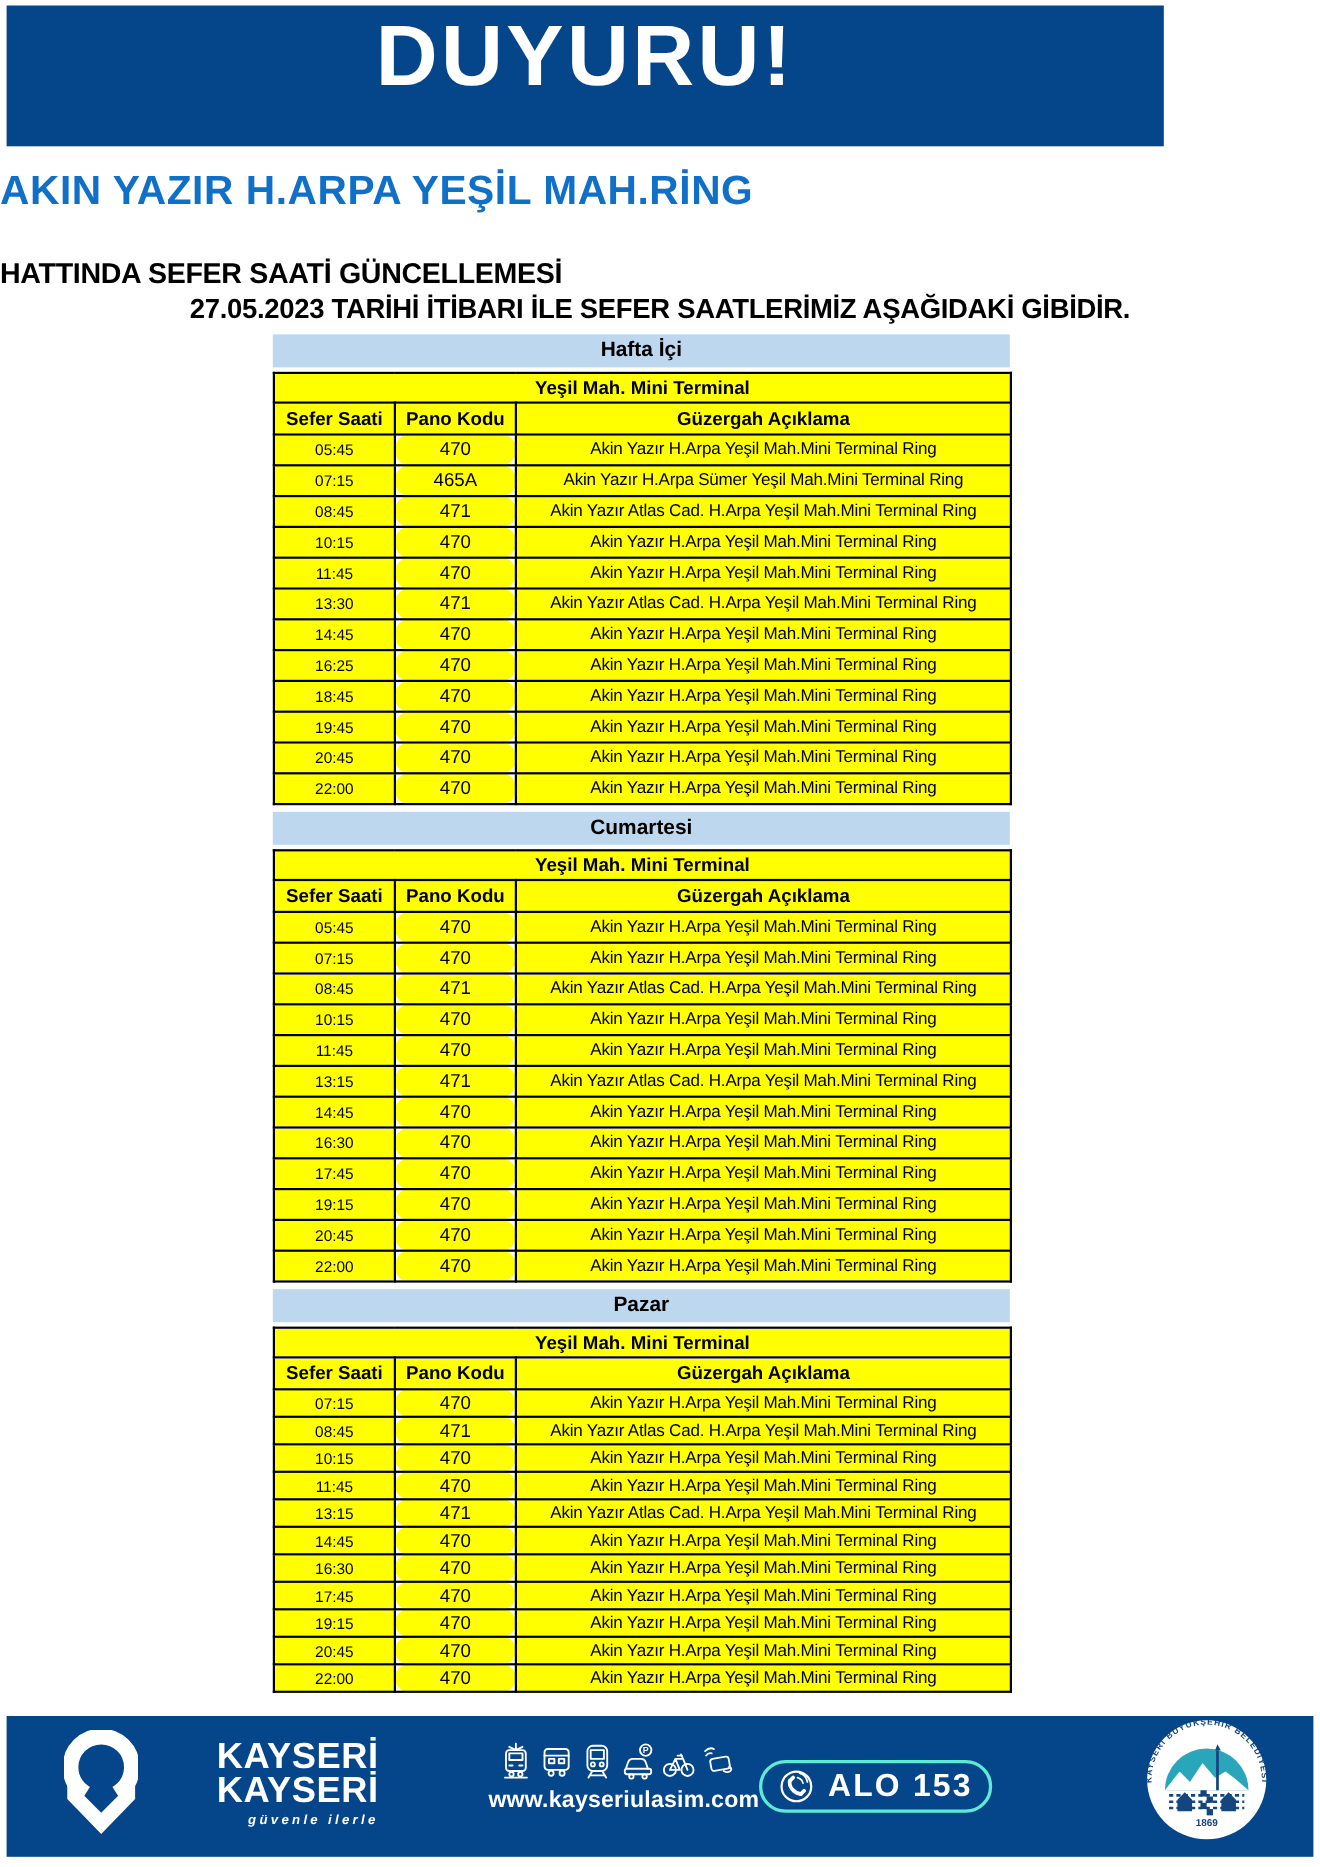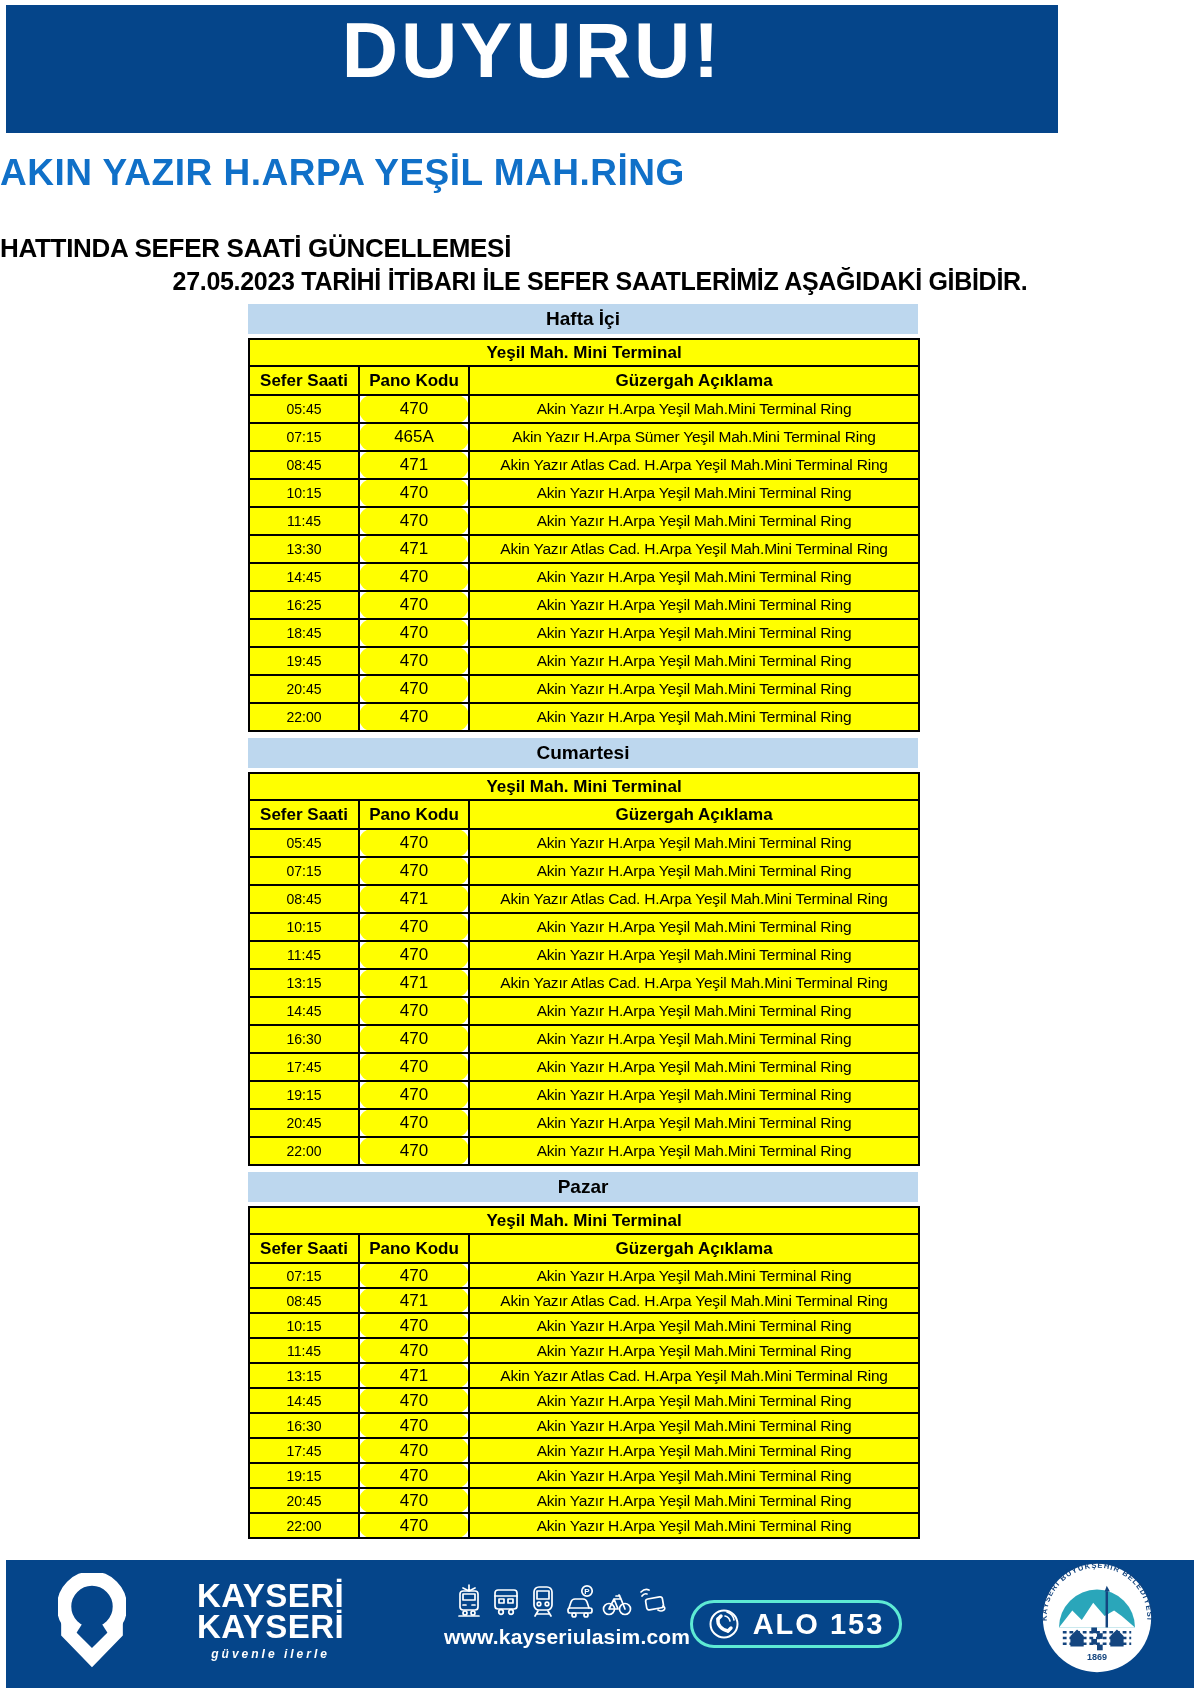--- a/index.html
+++ b/index.html
@@ -35,21 +35,21 @@
   td.route{font-size:15.5px;letter-spacing:-.2px;}
   .tables section:nth-child(3) td{height:23px;}
 
   
   .footbar{position:absolute;left:6px;top:1560px;width:1188px;height:128px;
            background:var(--brand-navy,#05458a);}
   .brand{position:absolute;left:42px;top:8px;display:flex;gap:47px;}
   .brand-text{margin-left:14px;margin-top:12px;color:#fff;}
   .brand-line{font-size:33px;font-weight:900;line-height:31px;letter-spacing:.5px;}
   .tagline{font-size:12px;font-style:italic;font-weight:600;letter-spacing:3px;
-           text-align:center;margin-top:5px;}
+           text-align:right;margin-top:5px;}
   .webblock{position:absolute;left:438px;top:20px;width:234px;text-align:center;color:#fff;}
   .ticons{display:flex;justify-content:center;align-items:flex-end;gap:7px;height:38px;}
   .ticons svg{width:30px;height:34px;flex:0 0 auto;}
   .url{font-size:21px;font-weight:800;margin-top:7px;letter-spacing:.2px;}
   .alo{position:absolute;left:684px;top:40px;width:212px;height:48px;border:3px solid #5eead4;
        border-radius:27px;display:flex;align-items:center;justify-content:center;gap:13px;
        color:#fff;box-sizing:border-box;}
   .alo-label{font-size:29px;font-weight:900;letter-spacing:2px;}
   .seal{position:absolute;left:1034px;top:1px;width:114px;height:114px;}
 </style>

